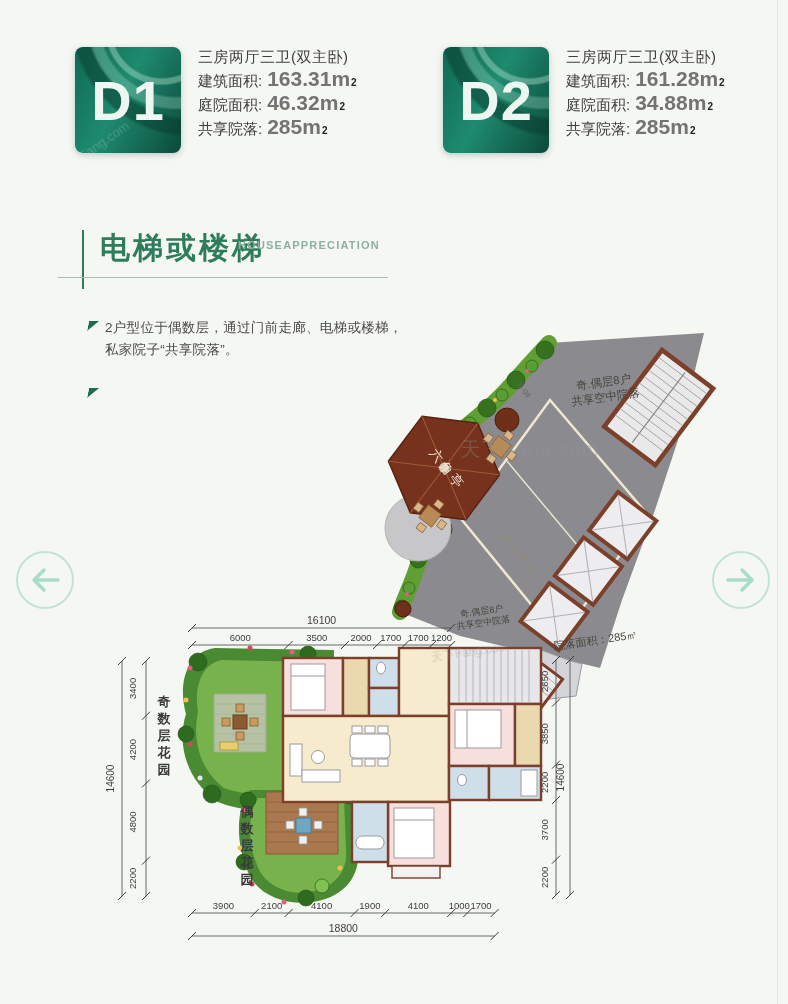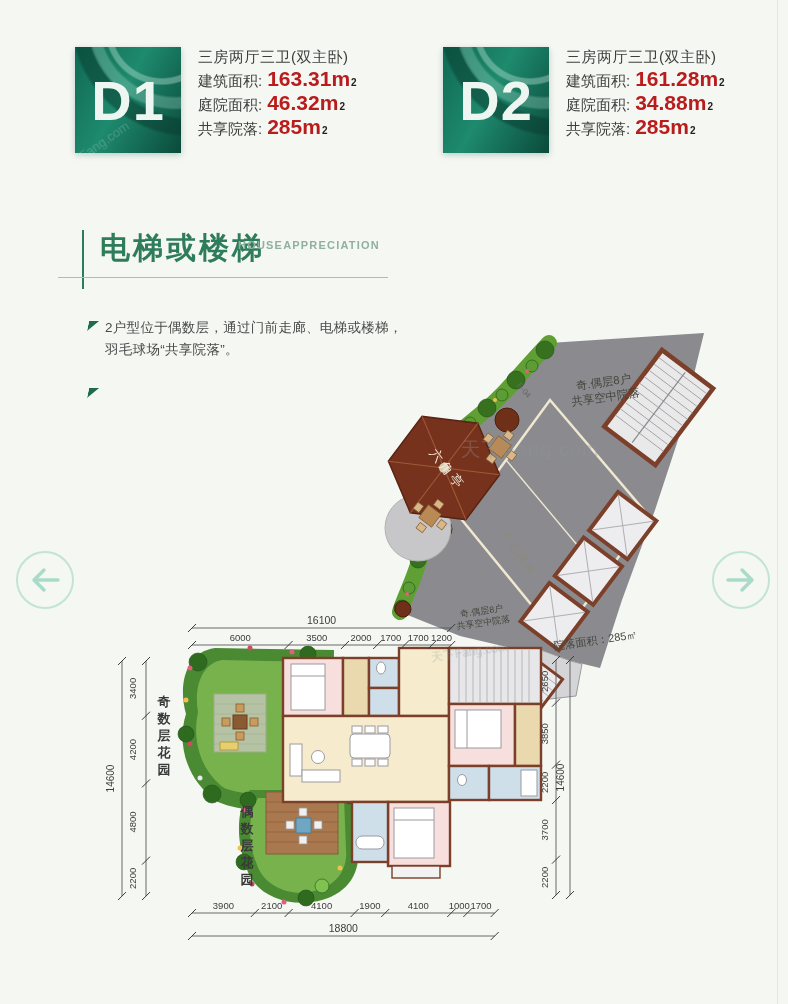--- a/index.html
+++ b/index.html
@@ -3,32 +3,32 @@
 <meta charset="utf-8">
 <style>
   html,body{margin:0;padding:0;background:#f5f7f3;}
   .page{position:relative;width:788px;height:1004px;background:#f5f7f3;overflow:hidden;
         font-family:"Liberation Sans","DejaVu Sans",sans-serif;}
   .edge-line{position:absolute;left:777px;top:0;width:1px;height:100%;background:#dde9e1;}
 
   
   .unit{position:absolute;top:47px;display:flex;}
   .unit.u1{left:75px;} .unit.u2{left:443px;}
-  .badge{width:106px;height:106px;border-radius:0;display:flex;align-items:center;justify-content:center;
+  .badge{width:106px;height:106px;border-radius:8px;display:flex;align-items:center;justify-content:center;
     color:#eef6f2;font-size:56px;font-weight:bold;letter-spacing:1px;
     background:
       radial-gradient(90px 90px at 82% -18%, rgba(210,245,232,0) 55%, rgba(210,245,232,.35) 57%, rgba(210,245,232,.35) 62%, rgba(210,245,232,0) 64%),
       radial-gradient(130px 130px at 95% -25%, rgba(180,230,212,0) 58%, rgba(180,230,212,.28) 60%, rgba(180,230,212,.28) 67%, rgba(180,230,212,0) 69%),
       radial-gradient(170px 170px at 110% -30%, rgba(8,58,46,0) 60%, rgba(8,58,46,.5) 62%, rgba(8,58,46,.5) 70%, rgba(8,58,46,0) 72%),
       linear-gradient(118deg,#0f6953 0%,#1e8a6e 45%,#0b4a3b 100%);
     box-shadow:0 2px 6px rgba(20,70,58,.25);}
   .unit-info{margin-left:17px;display:flex;flex-direction:column;justify-content:flex-start;height:104px;padding:1px 0;}
   .unit-type{font-size:15px;color:#3e3e3e;letter-spacing:.5px;}
   .field{font-size:15px;color:#3e3e3e;display:flex;align-items:baseline;white-space:nowrap;}
-  .fvalue{font-size:21px;font-weight:bold;color:#b91c1c;margin-left:5px;}
+  .fvalue{font-size:21px;font-weight:bold;color:#737373;margin-left:5px;}
   .field sup{font-size:10px;font-weight:bold;color:#222;margin-left:1px;}
 
   
   .vbar{position:absolute;left:82px;top:230px;width:2px;height:59px;background:#2e7c5a;}
   .sec-title{position:absolute;left:100px;top:228px;margin:0;font-size:30px;color:#2e7c5a;letter-spacing:3px;font-weight:bold;}
   .sec-sub{position:absolute;left:238px;top:238px;display:flex;font-size:11px;color:#8fb0a0;
     letter-spacing:1.2px;font-weight:bold;line-height:1.4;}
   .hrule{position:absolute;left:58px;top:277px;width:330px;height:1px;background:#a9bfb2;}
 
   
@@ -104,21 +104,21 @@
   <h2 class="sec-title">电梯或楼梯</h2>
   <div class="sec-sub">
     <span>HOUSE</span>
     <span>APPRECIATION</span>
   </div>
   <div class="hrule"></div>
 
   <ul class="highlights">
     <li>
       <span class="flag"></span>
-      <span>2户型位于偶数层，通过门前走廊、电梯或楼梯，羽毛球场“共享院落”。</span>
+      <span>2户型位于偶数层，通过门前走廊、电梯或楼梯，私家院子“共享院落”。</span>
     </li>
     <li>
       <span class="flag"></span>
     </li>
   </ul>
 
   <button class="nav prev">
     <svg width="32" height="28" viewBox="0 0 32 28">
       <line x1="29" y1="14" x2="6" y2="14"></line>
       <polyline points="15,4 5,14 15,24"></polyline>

